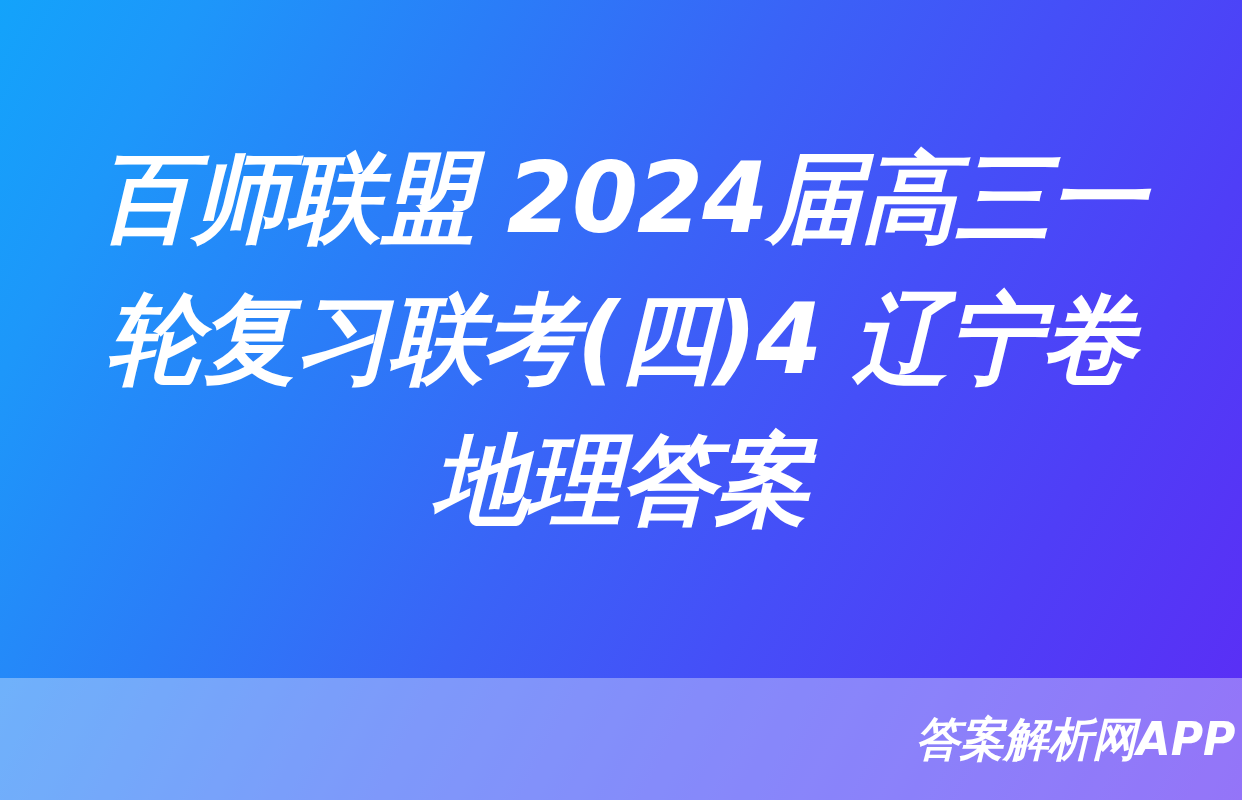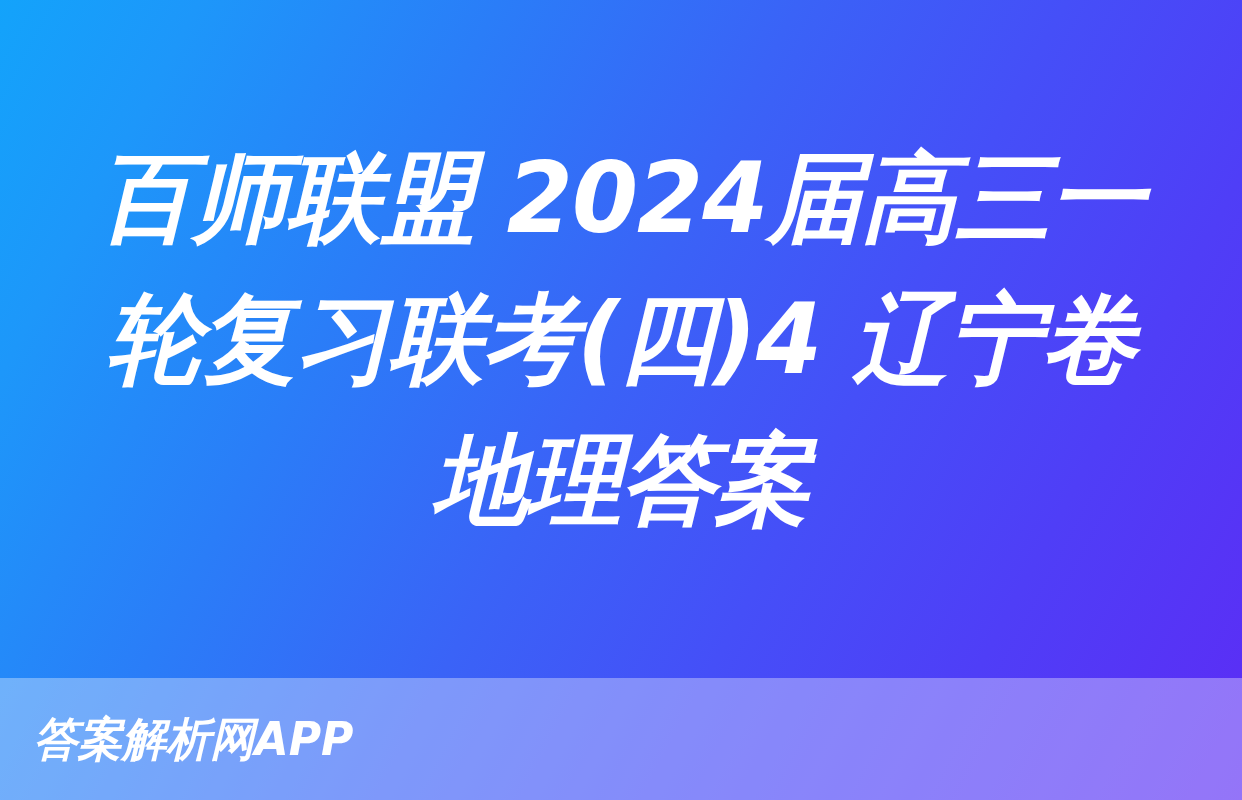--- a/index.html
+++ b/index.html
@@ -64,21 +64,21 @@
   
   #footer-band {
     position: absolute;
     left: 0;
     right: 0;
     top: 678px;
     height: 122px;
     background: rgba(255, 255, 255, 0.345);
     display: flex;
     align-items: center;
-    justify-content: flex-start;
+    justify-content: flex-end;
     padding-left: 27px;
   }
 
   #watermark-text {
     color: #ffffff;
     font-family: "DejaVu Sans", "Liberation Sans", sans-serif;
     font-size: 46px;
     line-height: 52px;
     font-weight: 700;
     font-style: italic;

